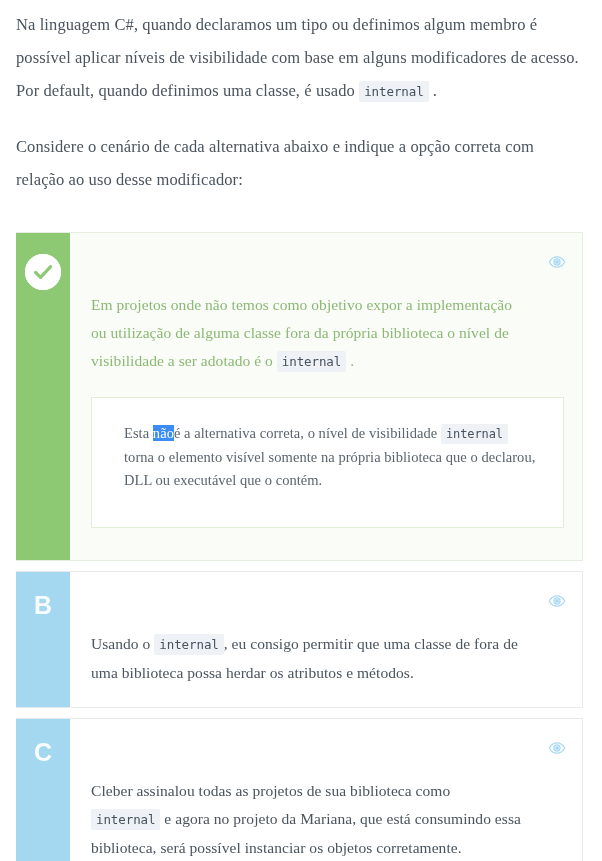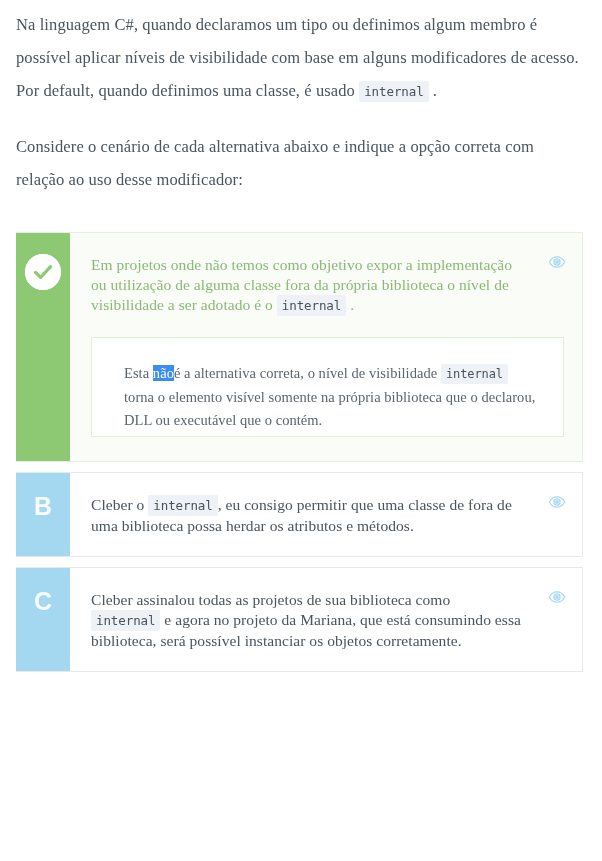--- a/index.html
+++ b/index.html
@@ -78,23 +78,24 @@
   }
   .alt-body {
     flex: 1 1 auto;
     padding: 22px 18px 20px 21px;
     position: relative;
     box-sizing: border-box;
     min-width: 0;
   }
   .alt-text {
     font-size: 15.5px;
-    line-height: 20px;
+    line-height: 28px;
     padding-right: 42px;
     letter-spacing: .05px;
+    margin-top: 36px;
   }
 
   
   .alt.correct {
     background: #fafcf8;
     border-color: #e6eee0;
   }
   .alt.correct .alt-bar { background: #8dc873; }
   .alt.correct .alt-text { color: #8bb974; }
   .alt.correct .alt-text code.pill { color: #46535f; }
@@ -121,24 +122,24 @@
     top: 20px;
     right: 16px;
     width: 18px;
     height: 18px;
     line-height: 0;
   }
   .eye-icon svg { display: block; }
 
   
   .feedback {
-    margin: 21px 0 4px 0;
+    margin: 21px 0 12px 0;
     border: 1px solid #e1efd8;
     background: #ffffff;
-    padding: 24px 22px 4px 32px;
+    padding: 24px 22px 35px 32px;
     box-sizing: border-box;
   }
   .feedback-text {
     font-size: 14.5px;
     line-height: 23px;
     color: #5a646e;
     letter-spacing: .05px;
   }
   .feedback-text code.pill { font-size: 12px; }
   .sel {
@@ -188,21 +189,21 @@
         <span class="letter">B</span>
       </div>
       <div class="alt-body">
         <span class="eye-icon">
           <svg width="18" height="18" viewBox="0 0 20 20" aria-hidden="true">
             <path d="M10 4.2 C4.6 4.2 1.4 10 1.4 10 C1.4 10 4.6 15.8 10 15.8 C15.4 15.8 18.6 10 18.6 10 C18.6 10 15.4 4.2 10 4.2 Z" fill="none" stroke="#a9d9f2" stroke-width="1.4"></path>
             <circle cx="10" cy="10" r="3.4" fill="none" stroke="#a9d9f2" stroke-width="1.4"></circle>
             <rect x="8.1" y="8.1" width="3.8" height="3.8" fill="#a9d9f2"></rect>
           </svg>
         </span>
-        <div class="alt-text"><span>Cleber o</span> <code class="pill">internal</code><span>, eu consigo permitir que uma classe de fora de uma biblioteca possa herdar os atributos e métodos.</span></div>
+        <div class="alt-text"><span>Usando o</span> <code class="pill">internal</code><span>, eu consigo permitir que uma classe de fora de uma biblioteca possa herdar os atributos e métodos.</span></div>
       </div>
     </div>
 
     <div class="alt neutral">
       <div class="alt-bar">
         <span class="letter">C</span>
       </div>
       <div class="alt-body">
         <span class="eye-icon">
           <svg width="18" height="18" viewBox="0 0 20 20" aria-hidden="true">

